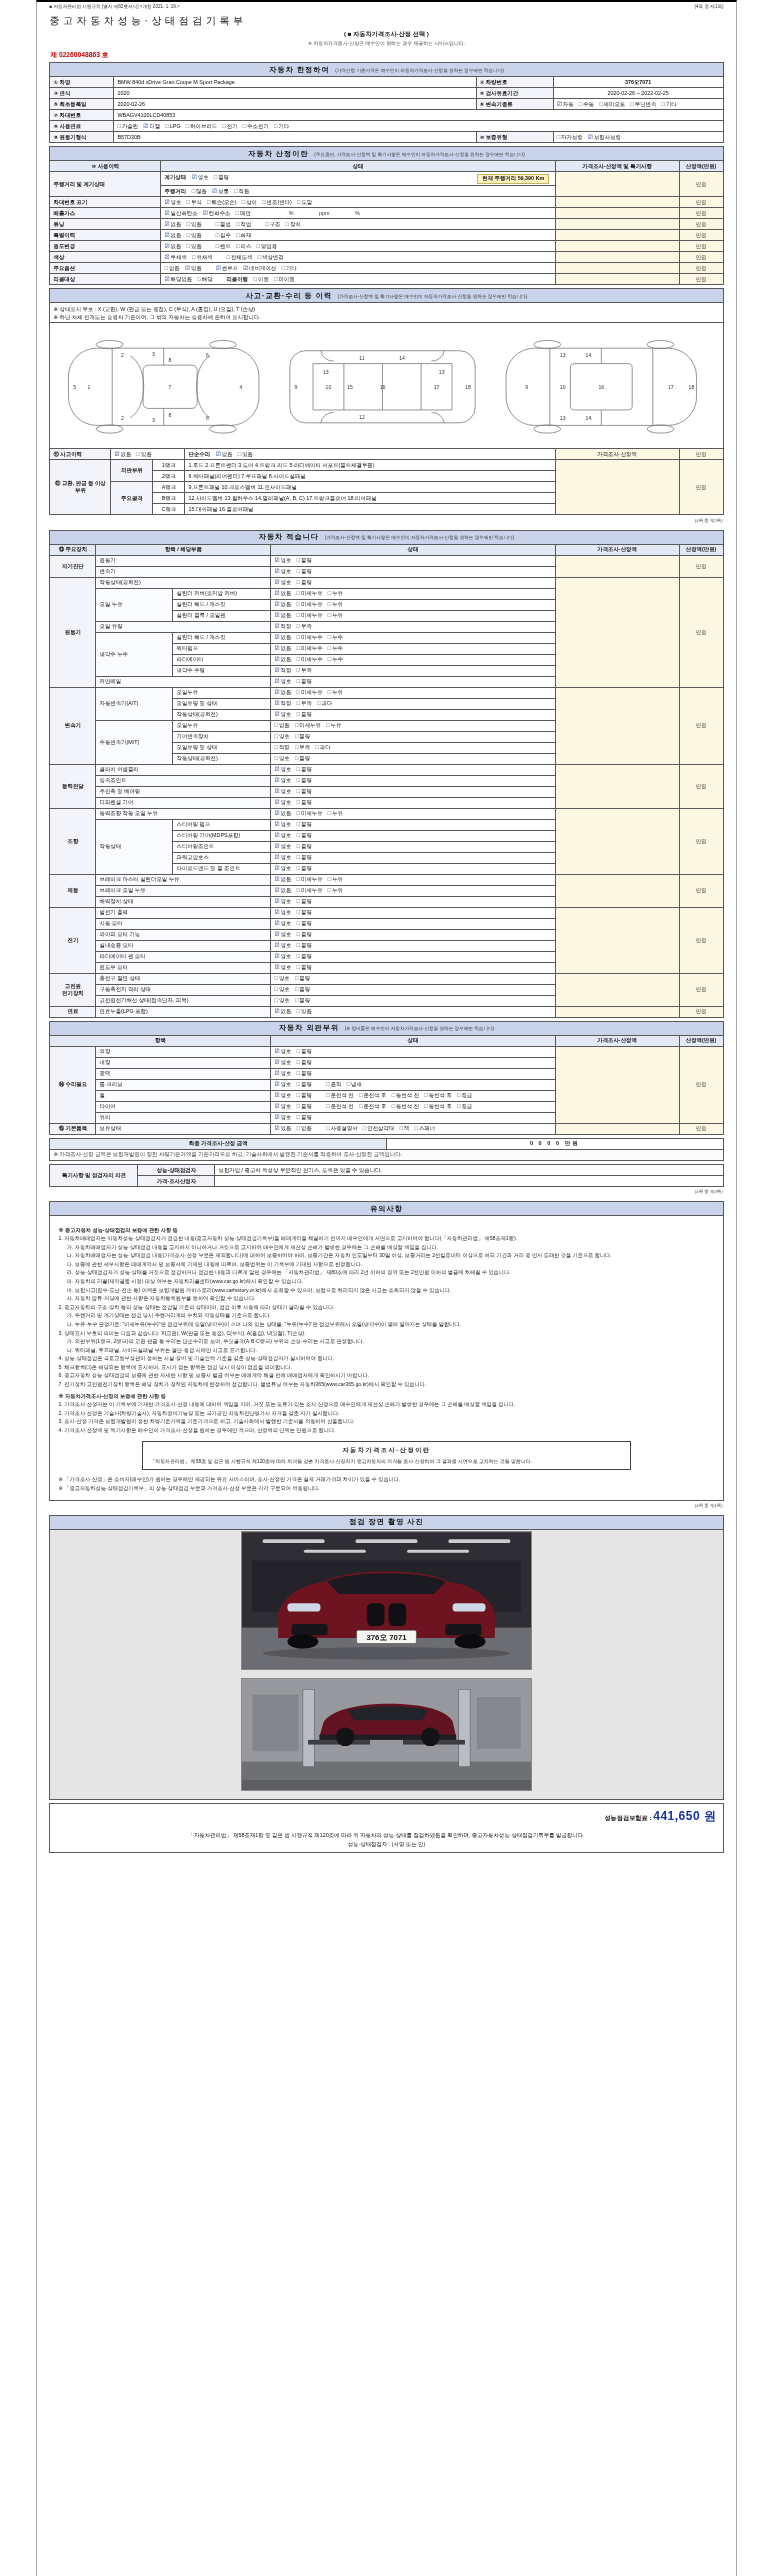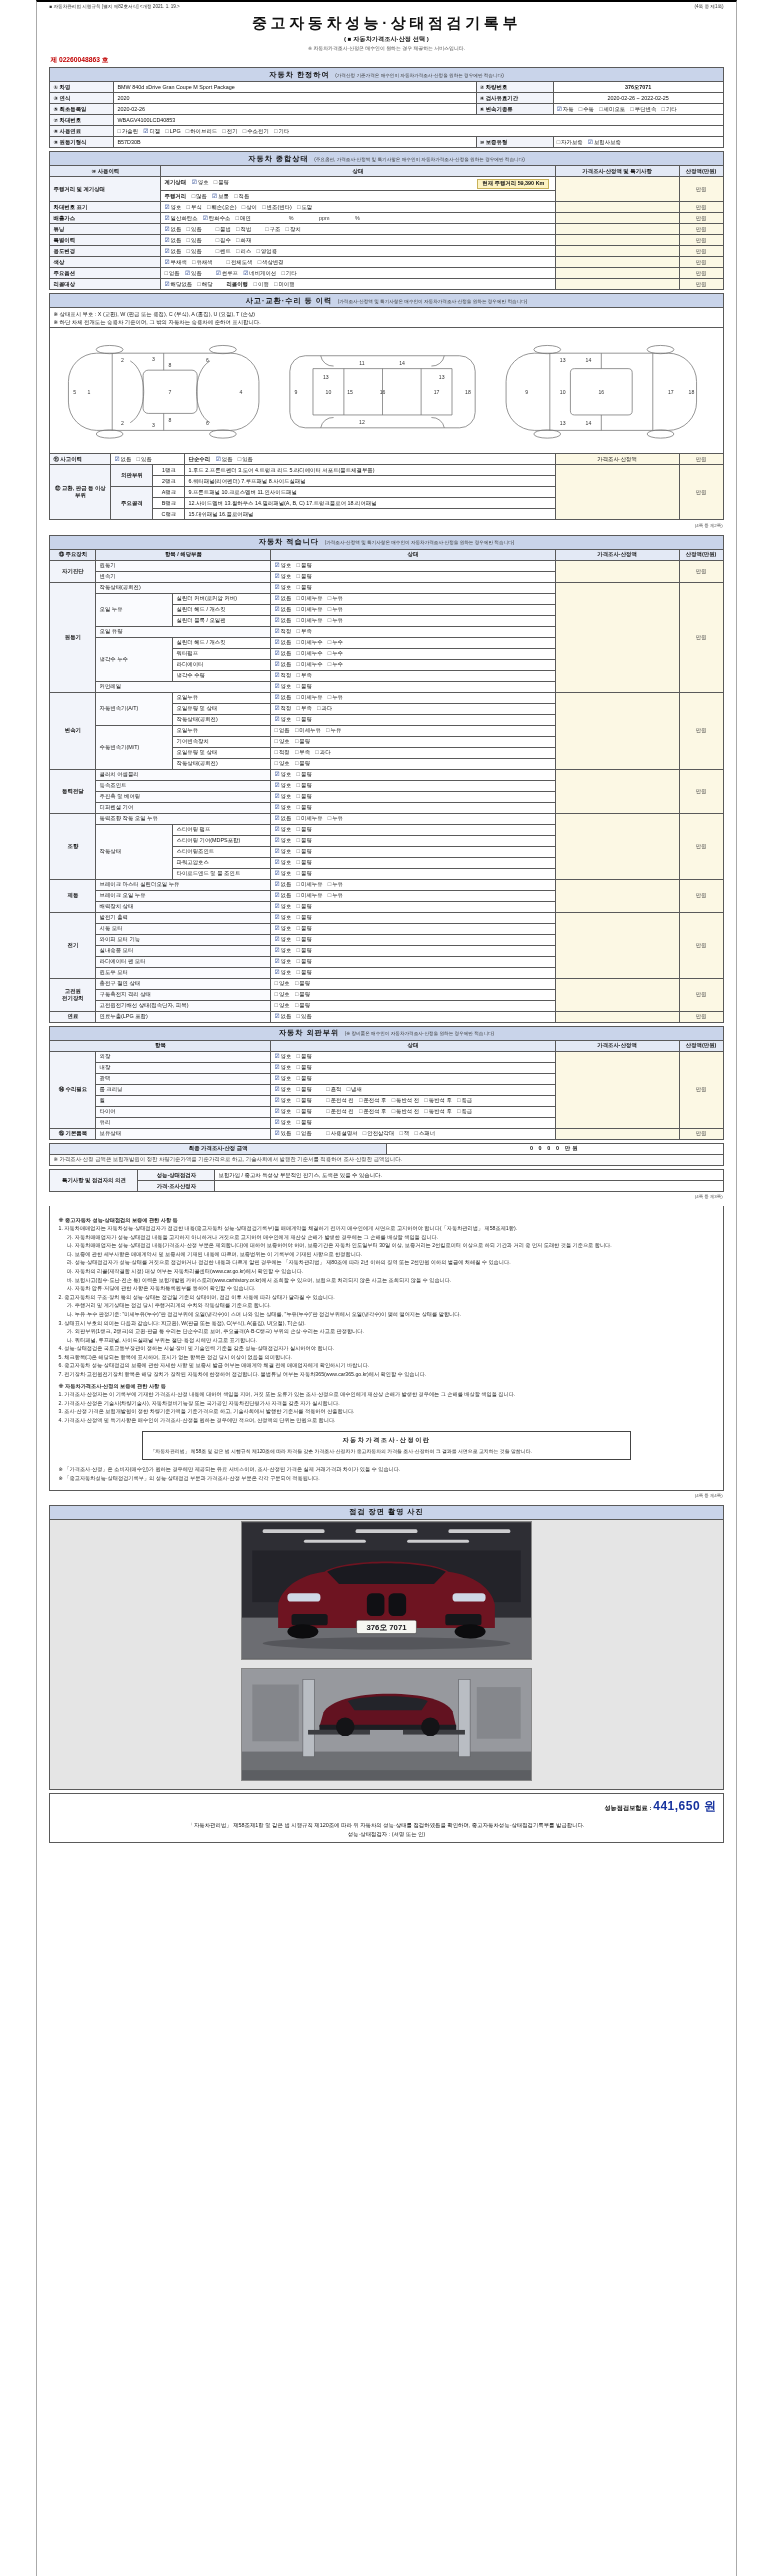--- a/index.html
+++ b/index.html
@@ -1,19 +1,19 @@
 <!DOCTYPE html>
 <html style="font-size:8.2px"><head>
 <meta charset="utf-8">
 <style>
   html,body{margin:0;padding:0;background:#ffffff;}
   body{width:773px;font-family:"Liberation Sans","DejaVu Sans",sans-serif;color:#111;}
   .frame{width:701px;min-height:2576px;margin:0 auto;border-left:0.5px solid #aaa;border-right:0.5px solid #aaa;border-top:2.1px solid #000;padding:2.1px 12.4px 15.5px;box-sizing:border-box;}
   .topline{font-size:4.6px;color:#333;display:flex;justify-content:space-between;margin-bottom:1px;}
-  .main-title{text-align:center;font-size:15px;font-weight:bold;letter-spacing:3.6px;margin:5.2px 0 1.5px;}
+  .main-title{font-size:10px;font-weight:normal;letter-spacing:3.6px;margin:5.2px 0 1.5px;}
   .title-opt{text-align:center;font-size:6.2px;font-weight:bold;margin-bottom:1px;}
   .title-note{text-align:center;font-size:4.9px;color:#444;margin-bottom:5.2px;}
   .doc-no{color:#c00000;font-weight:bold;font-size:6.7px;margin:1px 0 2.1px 1px;}
   table.sec{width:100%;border-collapse:collapse;table-layout:fixed;margin-bottom:3.1px;}
   table.sec td,table.sec th{border:0.5px solid #5a5a5a;font-size:5.4px;padding:1.5px 3.1px;vertical-align:middle;word-break:keep-all;}
   .sechead{background:#c9d4ea;text-align:center;padding:2.6px 2.1px;}
   .sechead .st{font-size:7.2px;font-weight:bold;letter-spacing:1px;}
   .sechead .sn{font-size:4.6px;font-weight:normal;color:#333;margin-left:4.1px;}
   th.colhead, td.colhead{background:#e3e9f5;text-align:center;font-weight:bold;font-size:5.4px;padding:2.1px 1px;}
   td.lbl{background:#f2f4fa;font-weight:bold;}
@@ -117,21 +117,21 @@
   <table class="sec">
     <colgroup>
         <col style="width:111px">
         <col>
         <col style="width:124px">
         <col style="width:44px">
       </colgroup>
     <tbody>
         <tr>
           <td class="sechead" colspan="4">
-      <span class="st">자동차 종합상태</span>
+      <span class="st">자동차 산정이란</span>
       <span class="sn">(주요옵션, 가격조사·산정액 및 특기사항은 매수인이 자동차가격조사·산정을 원하는 경우에만 적습니다)</span>
     </td>
         </tr>
     <tr>
       <th class="colhead">⑩ 사용이력</th>
       <th class="colhead">상태</th>
       <th class="colhead">가격조사·산정액 및 특기사항</th>
       <th class="colhead">산정액(만원)</th>
     </tr>
     <tr>
@@ -701,20 +701,29 @@
       <td>보험가입 / 중고차 특성상 부분적인 잔기스, 도색은 있을 수 있습니다.</td>
     </tr>
     <tr>
       <td class="lbl c">가격·조사산정자</td>
       <td></td>
     </tr>
   </tbody>
     </table>
   <div class="pmark">(4쪽 중 제3쪽)</div>
 
+  <table class="sec" style="margin-bottom:0">
+    <tbody>
+        <tr>
+          <td class="sechead">
+      <span class="st">유의사항</span>
+    </td>
+        </tr>
+  </tbody>
+    </table>
   <div class="notice-body">
     <div>
         <div class="nl i0 b">※ 중고자동차 성능·상태점검의 보증에 관한 사항 등</div>
         <div class="nl i0">1. 자동차매매업자는 자동차성능·상태점검자가 점검한 내용(중고자동차 성능·상태점검기록부)을 매매계약을 체결하기 전까지 매수인에게 서면으로 고지하여야 합니다(「자동차관리법」 제58조제1항).</div>
         <div class="nl i1">가. 자동차매매업자가 성능·상태점검 내용을 고지하지 아니하거나 거짓으로 고지하여 매수인에게 재산상 손해가 발생한 경우에는 그 손해를 배상할 책임을 집니다.</div>
         <div class="nl i1">나. 자동차매매업자는 성능·상태점검 내용(가격조사·산정 부분은 제외합니다)에 대하여 보증하여야 하며, 보증기간은 자동차 인도일부터 30일 이상, 보증거리는 2천킬로미터 이상으로 하되 기간과 거리 중 먼저 도래한 것을 기준으로 합니다.</div>
         <div class="nl i1">다. 보증에 관한 세부사항은 매매계약서 및 보증서에 기재된 내용에 따르며, 보증범위는 이 기록부에 기재된 사항으로 한정합니다.</div>
         <div class="nl i1">라. 성능·상태점검자가 성능·상태를 거짓으로 점검하거나 점검한 내용과 다르게 알린 경우에는 「자동차관리법」 제80조에 따라 2년 이하의 징역 또는 2천만원 이하의 벌금에 처해질 수 있습니다.</div>
         <div class="nl i1">마. 자동차의 리콜(제작결함 시정) 대상 여부는 자동차리콜센터(www.car.go.kr)에서 확인할 수 있습니다.</div>
         <div class="nl i1">바. 보험사고(침수·도난·전손 등) 이력은 보험개발원 카히스토리(www.carhistory.or.kr)에서 조회할 수 있으며, 보험으로 처리되지 않은 사고는 조회되지 않을 수 있습니다.</div>

